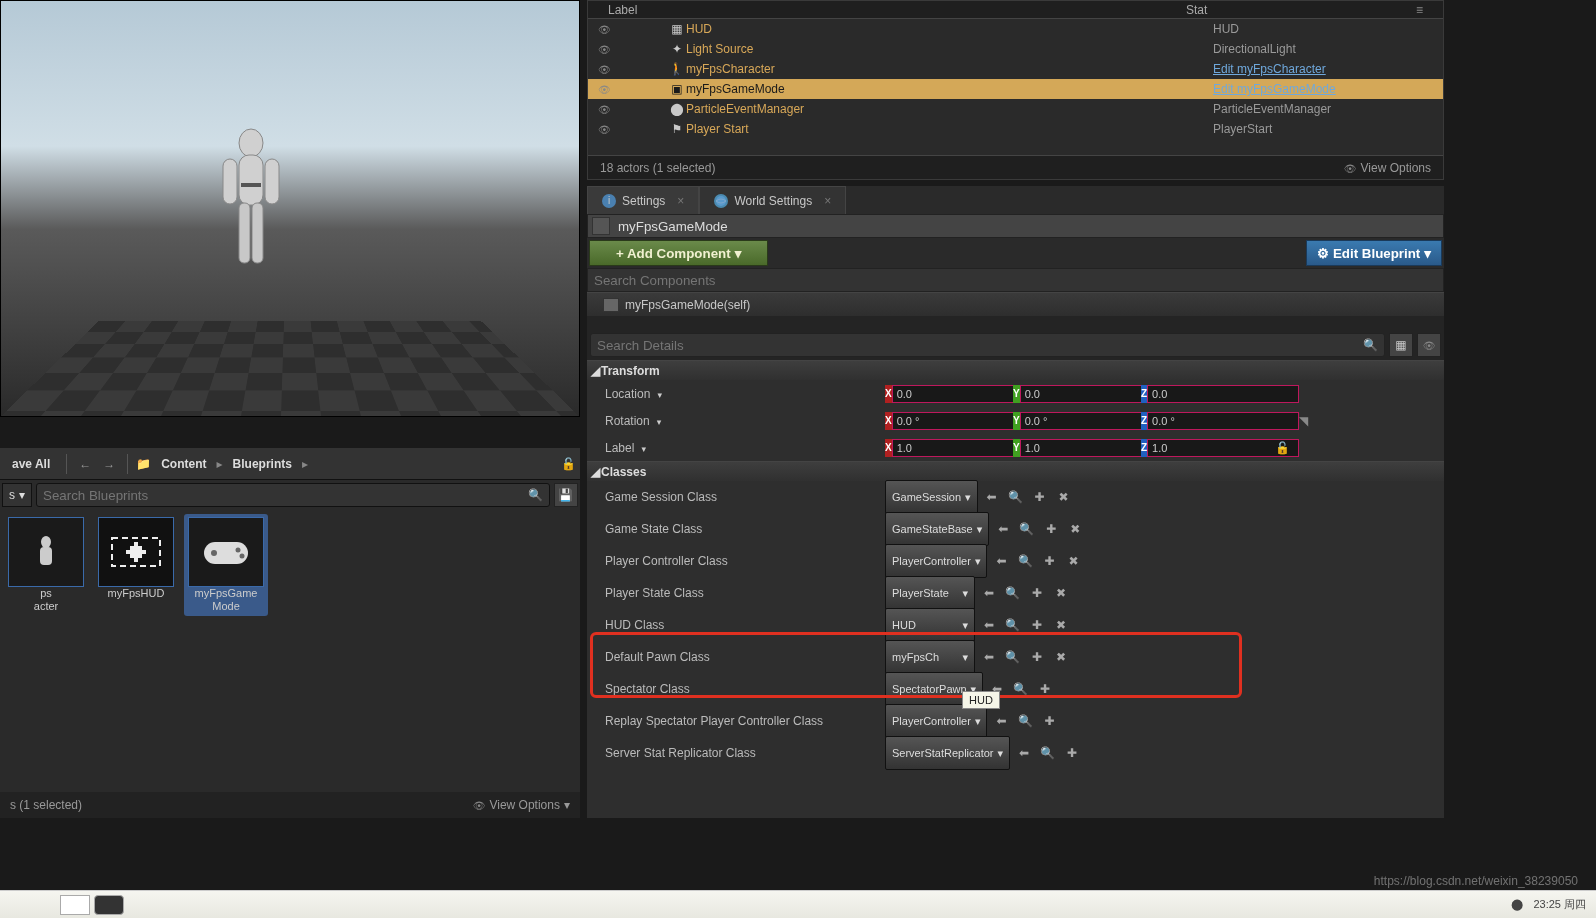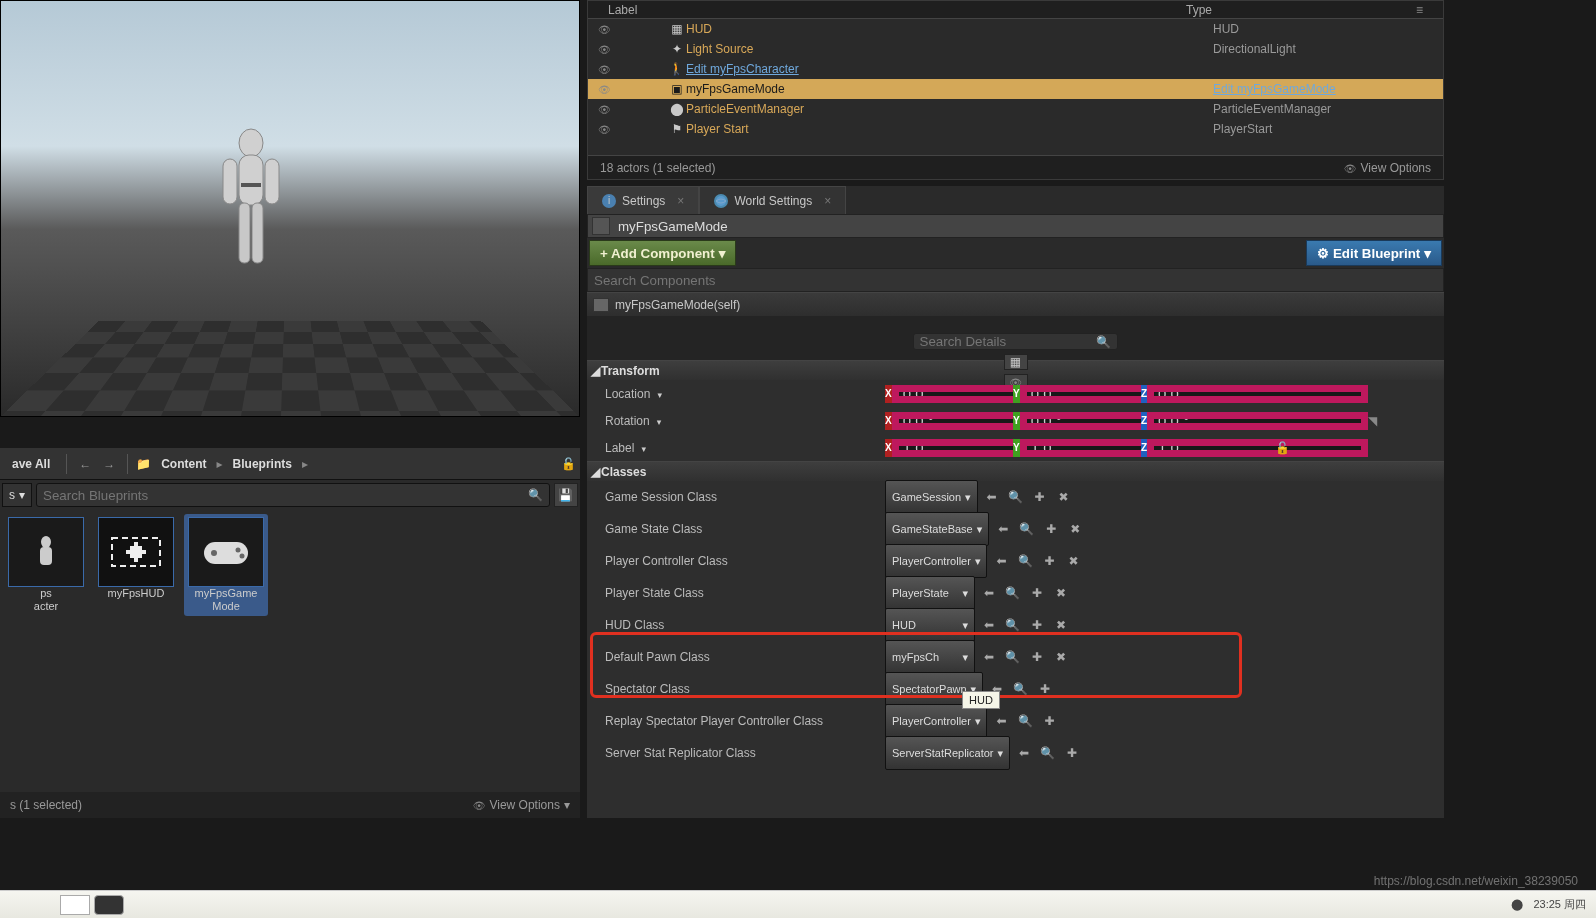--- a/index.html
+++ b/index.html
@@ -36,48 +36,48 @@
 .tab .tabicon { width: 14px; height: 14px; border-radius: 50%; background: #4a80b0; display: inline-flex; align-items: center; justify-content: center; font-size: 10px; }
 .tab .close { margin-left: 6px; color: #777; }
 
 
 .details { position: absolute; left: 587px; top: 214px; width: 857px; height: 604px; background: #2e2e2e; overflow: hidden; }
 .details-namebox { height: 24px; background: #444; display: flex; align-items: center; border: 1px solid #222; }
 .details-namebox .bp-icon { width: 18px; height: 18px; margin: 0 4px; background: #555; border: 1px solid #333; }
 .details-namebox input { flex: 1; background: transparent; border: none; color: #ddd; height: 100%; padding: 0 4px; outline: none; width: 220px; }
 
 .addcomp-row { height: 30px; display: flex; align-items: center; background: #2a2a2a; padding: 2px; gap: 2px; }
-.addcomp-btn { height: 26px; padding: 0 10px; background: linear-gradient(#6a8a4a, #4a6a2a); border: 1px solid #2a3a1a; color: #f0f0d0; font-weight: bold; cursor: pointer; display: flex; align-items: center; gap: 4px; }
+.addcomp-btn { height: 26px; padding: 0 26px; background: linear-gradient(#6a8a4a, #4a6a2a); border: 1px solid #2a3a1a; color: #f0f0d0; font-weight: bold; cursor: pointer; display: flex; align-items: center; gap: 4px; }
 .editbp-btn { margin-left: auto; height: 26px; padding: 0 10px; background: linear-gradient(#3a7ab0, #2a5a8a); border: 1px solid #1a3a5a; color: #fff; font-weight: bold; cursor: pointer; display: flex; align-items: center; gap: 4px; }
 
 .search-comp { height: 24px; background: #333; border: 1px solid #222; display: flex; align-items: center; padding: 0 6px; }
 .search-comp input { flex: 1; background: transparent; border: none; color: #f0abfc; outline: none; }
 
-.comp-row { height: 24px; display: flex; align-items: center; padding: 0 6px; background: linear-gradient(#3a3a3a,#2e2e2e); border-top: 1px solid #444; }
+.comp-row { height: 24px; display: flex; align-items: center; padding: 0 16px; background: linear-gradient(#3a3a3a,#2e2e2e); border-top: 1px solid #444; }
 .comp-row .bp-icon2 { width: 16px; height: 14px; background: #666; margin-right: 6px; border:1px solid #333;}
 
-.search-details-row { height: 30px; display: flex; align-items: center; padding: 3px; gap: 4px; background: #242424; flex-direction: column;}
+.search-details-row { height: 30px; display: flex; align-items: center; padding: 3px; gap: 4px; background: #242424;}
 .search-details { flex: 1; height: 24px; background: #333; border: 1px solid #222; border-radius: 3px; display: flex; align-items: center; padding: 0 6px; }
 .search-details input { flex: 1; background: transparent; border: none; color: #888; outline: none; }
 .search-details .mag { color: #999; }
 .toggle-btn { width: 24px; height: 24px; background: #444; border: 1px solid #222; display: flex; align-items: center; justify-content: center; cursor: pointer; }
 
 .section-header { height: 20px; background: linear-gradient(#3e3e3e,#303030); display: flex; align-items: center; padding: 0 4px; font-weight: bold; color: #ddd; border-top: 1px solid #444; }
 .section-header .tri { width: 10px; }
 
 .prop-row { display: flex; align-items: center; min-height: 27px; padding: 0 0 0 18px; }
 .prop-row .label { width: 280px; color: #bbb; display: flex; align-items: center; gap: 4px; }
 .prop-row .value { flex: 1; display: flex; align-items: center; gap: 0; }
 
 .axis-input { display: flex; align-items: center; width: 128px; }
 .axis-tag { width: 16px; height: 18px; display: flex; align-items: center; justify-content: center; color: #fff; font-size: 10px; font-weight: bold; }
 .axis-tag.x { background: #b02020; }
 .axis-tag.y { background: #40a020; }
 .axis-tag.z { background: #2060c0; }
-.axis-field { flex: 1; height: 18px; background: #181818; border: 7px solid #be185d; color: #ccc; padding: 0 4px; outline: none; font-size: 15px; }
+.axis-field { flex: 1; height: 18px; background: #181818; border: 1px solid #be185d; color: #ccc; padding: 0 4px; outline: none; font-size: 11px; }
 
 .class-dropdown { height: 20px; min-width: 90px; background: linear-gradient(#555,#333); border: 1px solid #111; color: #ddd; padding: 16px 6px; display: flex; align-items: center; gap: 4px; cursor: pointer; font-size: 11px; border-radius: 2px;}
 .class-dropdown .caret { margin-left: auto; }
 .mini-btn { width: 20px; height: 20px; display: flex; align-items: center; justify-content: center; color: #aaa; cursor: pointer; margin-left: 4px;}
 
 
 .highlight-box { position: absolute; border: 3px solid #e03020; border-radius: 6px; pointer-events: none; z-index: 100; }
 
 
 .tooltip { position: absolute; background: #f5f5e8; color: #222; border: 1px solid #888; padding: 2px 6px; font-size: 11px; z-index: 200; }
@@ -133,21 +133,21 @@
       <rect x="38" y="82" width="11" height="60" rx="5" fill="#c8c8c8" stroke="#888"></rect>
       <rect x="51" y="82" width="11" height="60" rx="5" fill="#c8c8c8" stroke="#888"></rect>
       <rect x="40" y="62" width="20" height="4" fill="#555"></rect>
     </svg>
   </div>
 </div>
 
 <div class="outliner">
   <div class="outliner-header">
     <span class="col-label">Label</span>
-    <span class="col-type">Type</span>
+    <span class="col-type">Stat</span>
     <span style="color:#888">≡</span>
   </div>
   <div id="outliner-rows">
       <div class="outliner-row">
         <span class="eye eye-icon"></span>
     <span class="indent"></span>
     <span class="icon">▦</span>
     <span class="row-label">HUD</span>
     <span class="row-type ">HUD</span>
       </div>
@@ -155,20 +155,21 @@
         <span class="eye eye-icon"></span>
     <span class="indent"></span>
     <span class="icon">✦</span>
     <span class="row-label">Light Source</span>
     <span class="row-type ">DirectionalLight</span>
       </div>
       <div class="outliner-row">
         <span class="eye eye-icon"></span>
     <span class="indent"></span>
     <span class="icon">🚶</span>
+    <span class="row-label">myFpsCharacter</span>
     <span class="row-type link">Edit myFpsCharacter</span>
       </div>
       <div class="outliner-row selected">
         <span class="eye eye-icon"></span>
     <span class="indent"></span>
     <span class="icon">▣</span>
     <span class="row-label">myFpsGameMode</span>
     <span class="row-type link">Edit myFpsGameMode</span>
       </div>
       <div class="outliner-row">

